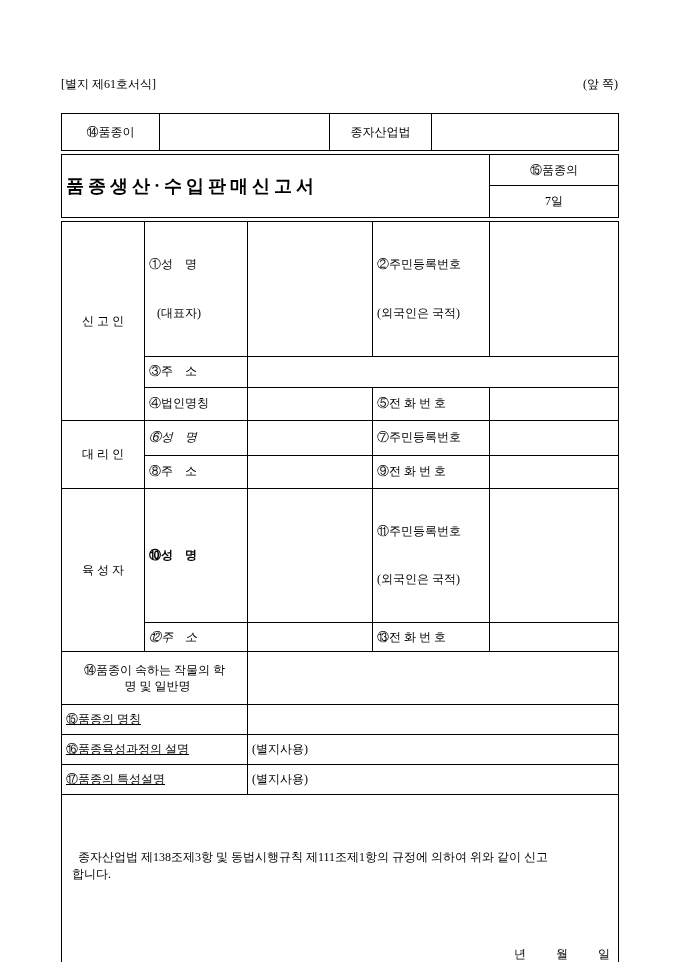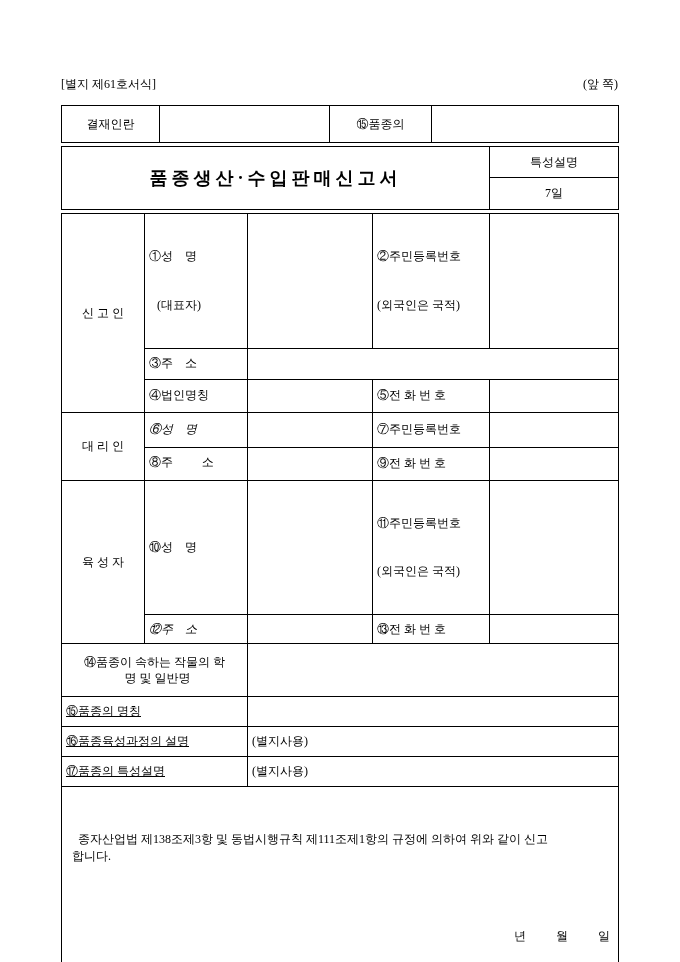--- a/index.html
+++ b/index.html
@@ -5,52 +5,52 @@
   html, body { margin: 0; padding: 0; }
   body {
     width: 680px; height: 962px;
     background: #ffffff; color: #000000;
     font-family: "Liberation Serif", "DejaVu Serif", serif;
     font-size: 12px;
     position: relative;
     overflow: hidden;
   }
   .form { position: absolute; left: 61px; top: 76px; width: 557px; }
-  .topline { display: flex; justify-content: space-between; margin-bottom: 12px; }
+  .topline { display: flex; justify-content: space-between; margin-bottom: 20px; }
   table { border-collapse: collapse; table-layout: fixed; width: 557px; }
   .stack { margin-top: 3px; }
   td {
     border: 1px solid #000;
     padding: 2px 4px;
     vertical-align: middle;
     white-space: pre-wrap;
     line-height: 1.35;
     overflow: hidden;
   }
   .c { text-align: center; }
   .title-cell {
     font-size: 18px; font-weight: bold; letter-spacing: 4px;
-    text-align: center; vertical-align: middle; margin-top: 31px;
+    vertical-align: middle; margin-top: 31px;
   }
   .stamp-td { height: 32px; }
   .pp1 { height: 26px; }
   .pp2 { height: 27px; }
   .rh-name { height: 49px; margin-left: 28px; }
   .rh-addr { height: 26px; }
   .rh-corp { height: 28px; margin-top: 12px; }
   .rh-aname { height: 30px; font-style: italic; }
-  .rh-aaddr { height: 28px; font-family: Liberation Mono, monospace; }
-  .rh-bname { height: 48px; }
+  .rh-aaddr { height: 28px; }
+  .rh-bname { height: 48px; font-weight: bold; }
   .rh-baddr { height: 24px; font-style: italic; }
   .rh-14 { height: 48px; text-align: center; }
   .rh-25 { height: 25px; text-decoration: underline; }
   .rh-decl { height: 151px; }
   .ind { padding-left: 8px; }
   .decl-cell { vertical-align: top; padding: 6px 8px; }
-  .decl-body { margin: 6px 2px 0; }
+  .decl-body { margin: 16px 2px 0; }
   .decl-date { text-align: right; margin-top: 32px; }
 </style>
 </head>
 <body>
 
 <div class="form">
 
   <div class="topline">
     <span>[별지 제61호서식]</span>
     <span>(앞 쪽)</span>
@@ -58,37 +58,37 @@
 
   <table>
     <colgroup>
         <col style="width:98px">
         <col style="width:170px">
         <col style="width:102px">
         <col style="width:187px">
       </colgroup>
     <tbody>
         <tr>
-      <td class="c stamp-td">결재인란</td>
+      <td class="c stamp-td">⑭품종이</td>
       <td></td>
-      <td class="c">⑮품종의</td>
+      <td class="c">종자산업법</td>
       <td></td>
     </tr>
   </tbody>
     </table>
 
   <table class="stack">
     <colgroup>
         <col style="width:428px">
         <col style="width:129px">
       </colgroup>
     <tbody>
         <tr>
       <td rowspan="2" class="title-cell">품종생산·수입판매신고서</td>
-      <td class="c pp1">특성설명</td>
+      <td class="c pp1">⑮품종의</td>
     </tr>
     <tr>
       <td class="c pp2">7일</td>
     </tr>
   </tbody>
     </table>
 
   <table class="stack">
     <colgroup>
         <col style="width:83px">

